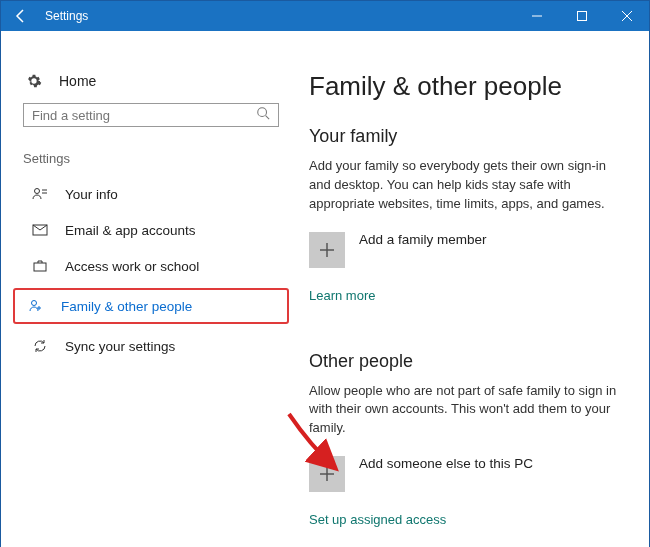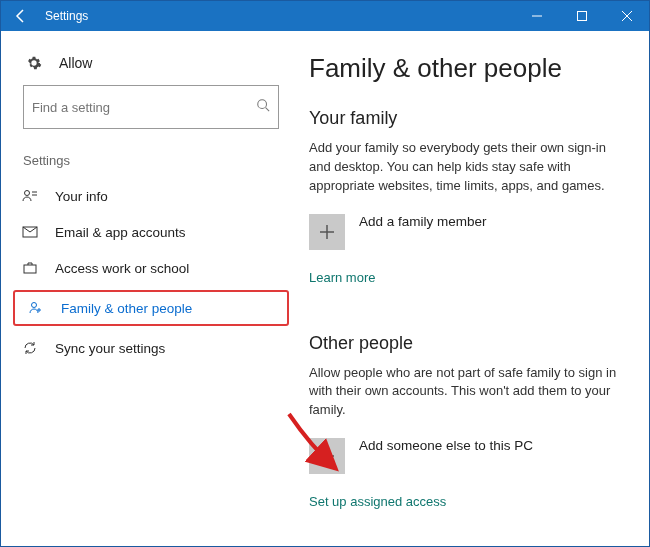--- a/index.html
+++ b/index.html
@@ -1,32 +1,32 @@
 <!DOCTYPE html>
 <html><head>
 <meta charset="utf-8">
 <style>
   * { margin: 0; padding: 0; box-sizing: border-box; font-family: "Segoe UI", Tahoma, sans-serif; }
   html, body { width: 650px; height: 547px; background: #fff; overflow: hidden; }
-  .window { width: 650px; height: 547px; border: 1px solid #1a5aa0; display: flex; flex-direction: column; }
+  .window { width: 650px; height: 547px; border: 1px solid #1a5aa0; display: flex; flex-direction: column; gap: 18px; }
   .titlebar { height: 30px; background: #1a72c2; display: flex; align-items: center; color: #fff; font-size: 12px; }
   .titlebar .back { width: 40px; height: 30px; display: flex; align-items: center; justify-content: center; cursor: pointer; }
   .titlebar .title { padding-left: 4px; }
   .titlebar .spacer { flex: 1; }
   .titlebar .wbtn { width: 45px; height: 30px; display: flex; align-items: center; justify-content: center; cursor: pointer; }
   .body { flex: 1; display: flex; background: #fff; }
   .sidebar { width: 300px; padding: 18px 0 0 0; }
   .home-row { display: flex; align-items: center; padding: 6px 22px 14px 22px; cursor: pointer; }
   .home-row .icon { width: 22px; display: flex; align-items: center; justify-content: center; margin-right: 14px; }
   .home-row .label { font-size: 14px; color: #222; }
-  .searchbox { margin: 0 22px 18px 22px; height: 44px; border: 1px solid #999; display: flex; align-items: center; padding: 0 8px; }
+  .searchbox { margin: 0 22px 18px 22px; height: 24px; border: 1px solid #999; display: flex; align-items: center; padding: 0 8px; }
   .searchbox input { flex: 1; border: none; outline: none; font-size: 13px; color: #666; background: transparent; }
   .searchbox .sicon { color: #666; }
   .section-label { padding: 6px 22px 10px 22px; font-size: 13px; color: #666; }
-  .nav-item { display: flex; align-items: center; padding: 10px 18px; cursor: pointer; font-size: 13.5px; color: #222; }
+  .nav-item { display: flex; align-items: center; padding: 10px 28px; cursor: pointer; font-size: 13.5px; color: #222; }
   .nav-item .nicon { width: 22px; display: flex; align-items: center; justify-content: center; margin-right: 14px; color: #333; }
   .nav-item.selected { color: #0b6dd0; border: 2px solid #e03a3a; border-radius: 3px; margin: 4px 12px; padding: 8px 10px; }
   .nav-item.selected .nicon { color: #0b6dd0; }
   .content { flex: 1; padding: 22px 28px 0 8px; overflow-y: auto; }
   .content h1 { font-size: 26px; font-weight: 400; color: #222; margin-bottom: 18px; }
   .content h2 { font-size: 18px; font-weight: 400; color: #222; margin-top: 24px; margin-bottom: 10px; }
   .content p.desc { font-size: 13px; color: #333; line-height: 1.45; margin-bottom: 18px; max-width: 330px; }
   .add-row { display: flex; align-items: flex-start; margin-bottom: 18px; cursor: pointer; }
   .add-row .plusbox { width: 36px; height: 36px; background: #c9c9c9; display: flex; align-items: center; justify-content: center; margin-right: 14px; }
   .add-row .alabel { font-size: 13.5px; color: #222; }
@@ -68,21 +68,21 @@
 
   <div class="body">
 
     <div class="sidebar">
       <div class="home-row">
         <span class="icon">
           <svg width="16" height="16" viewBox="0 0 24 24">
               <path fill="#333" d="M12 8a4 4 0 100 8 4 4 0 000-8zm9 4a7 7 0 01-.1 1.2l2 1.6-2 3.4-2.4-.8a7 7 0 01-2 1.2l-.4 2.6h-4l-.4-2.6a7 7 0 01-2-1.2l-2.4.8-2-3.4 2-1.6A7 7 0 015 12a7 7 0 01.1-1.2l-2-1.6 2-3.4 2.4.8a7 7 0 012-1.2L10 2.8h4l.4 2.6a7 7 0 012 1.2l2.4-.8 2 3.4-2 1.6c.1.4.2.8.2 1.2z" fill-opacity=".9"></path>
             </svg>
         </span>
-        <span class="label">Allow</span>
+        <span class="label">Home</span>
       </div>
 
       <div class="searchbox">
         <input type="text" placeholder="Find a setting" style="">
         <span class="sicon">
           <svg width="14" height="14" viewBox="0 0 16 16">
               <circle cx="7" cy="7" r="5" stroke="#777" stroke-width="1.2" fill="none"></circle>
               <line x1="11" y1="11" x2="15" y2="15" stroke="#777" stroke-width="1.2"></line>
             </svg>
         </span>

